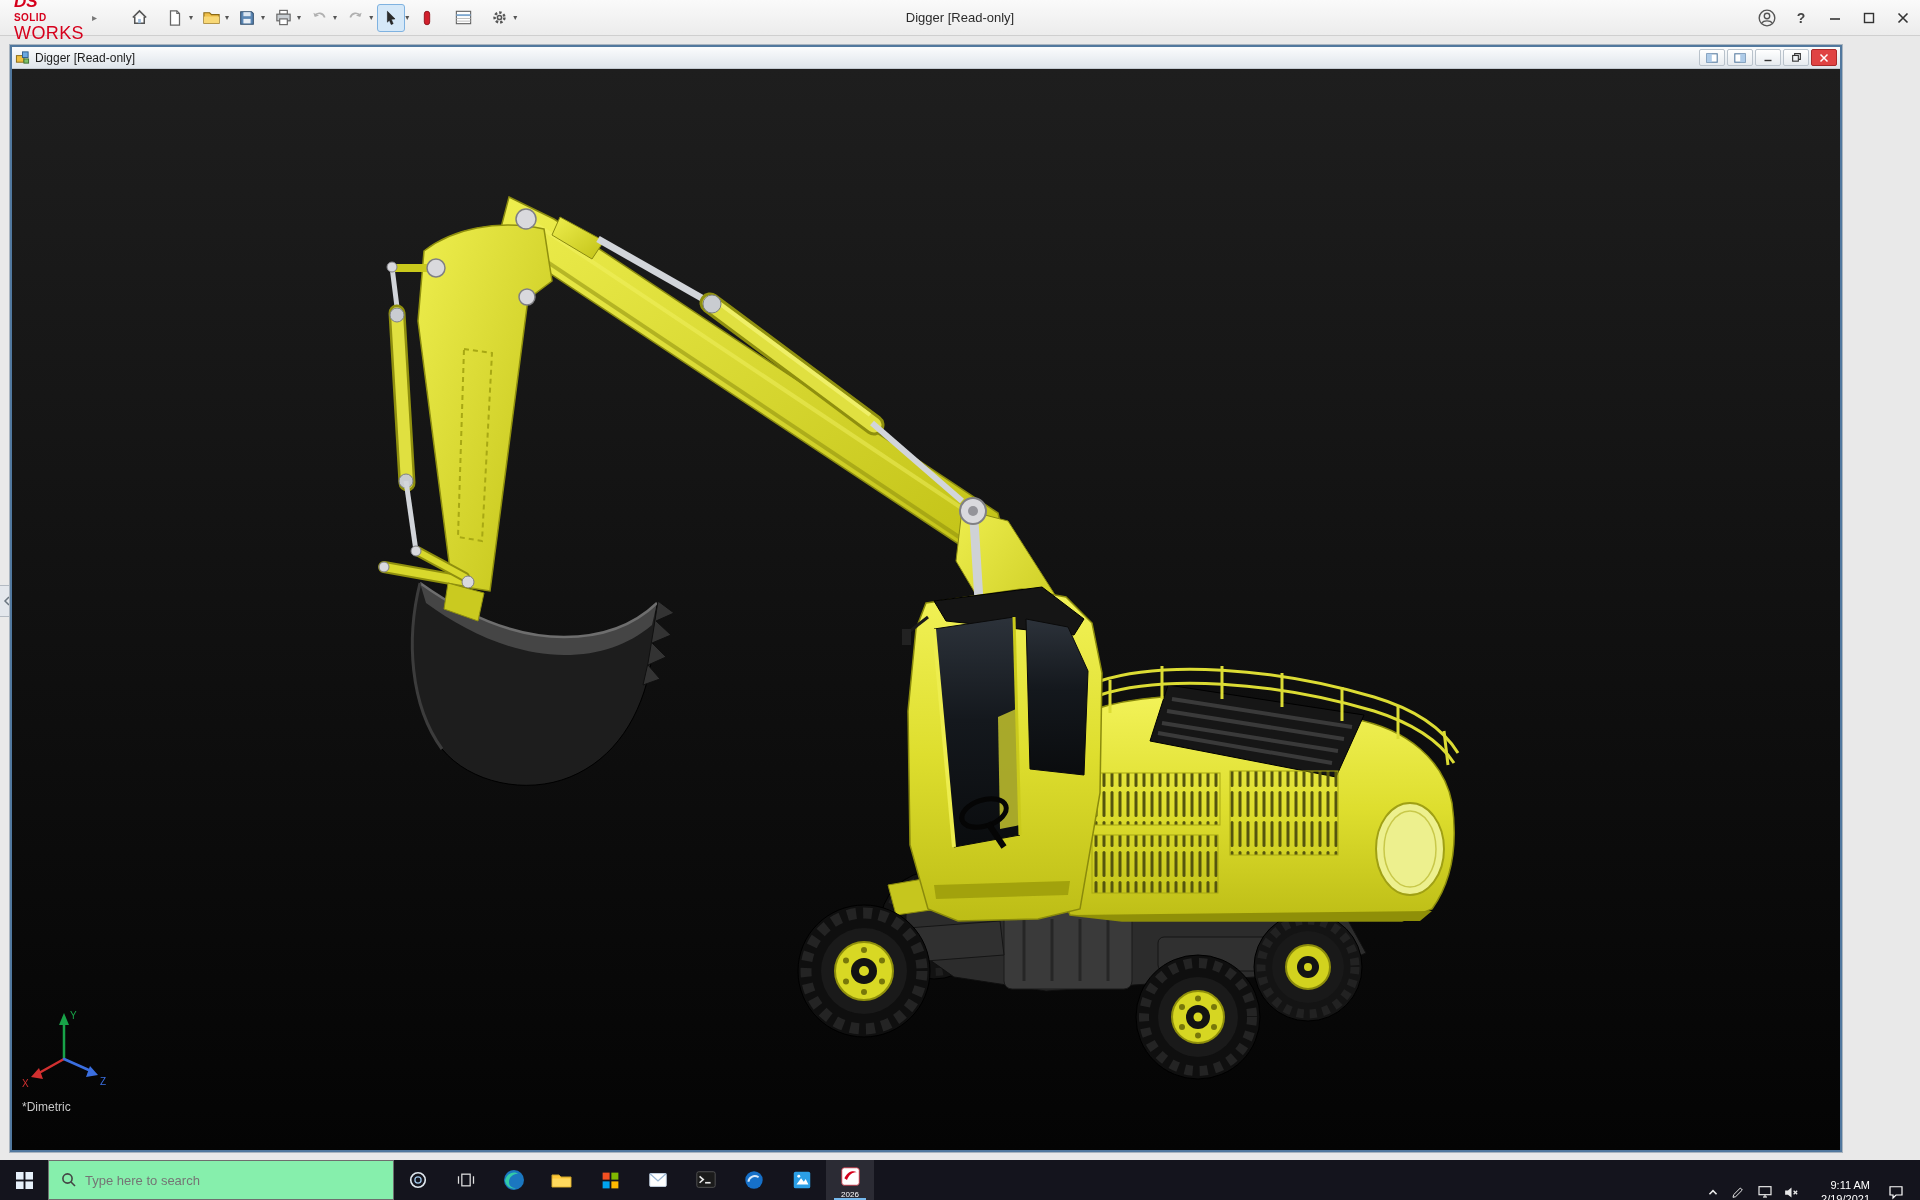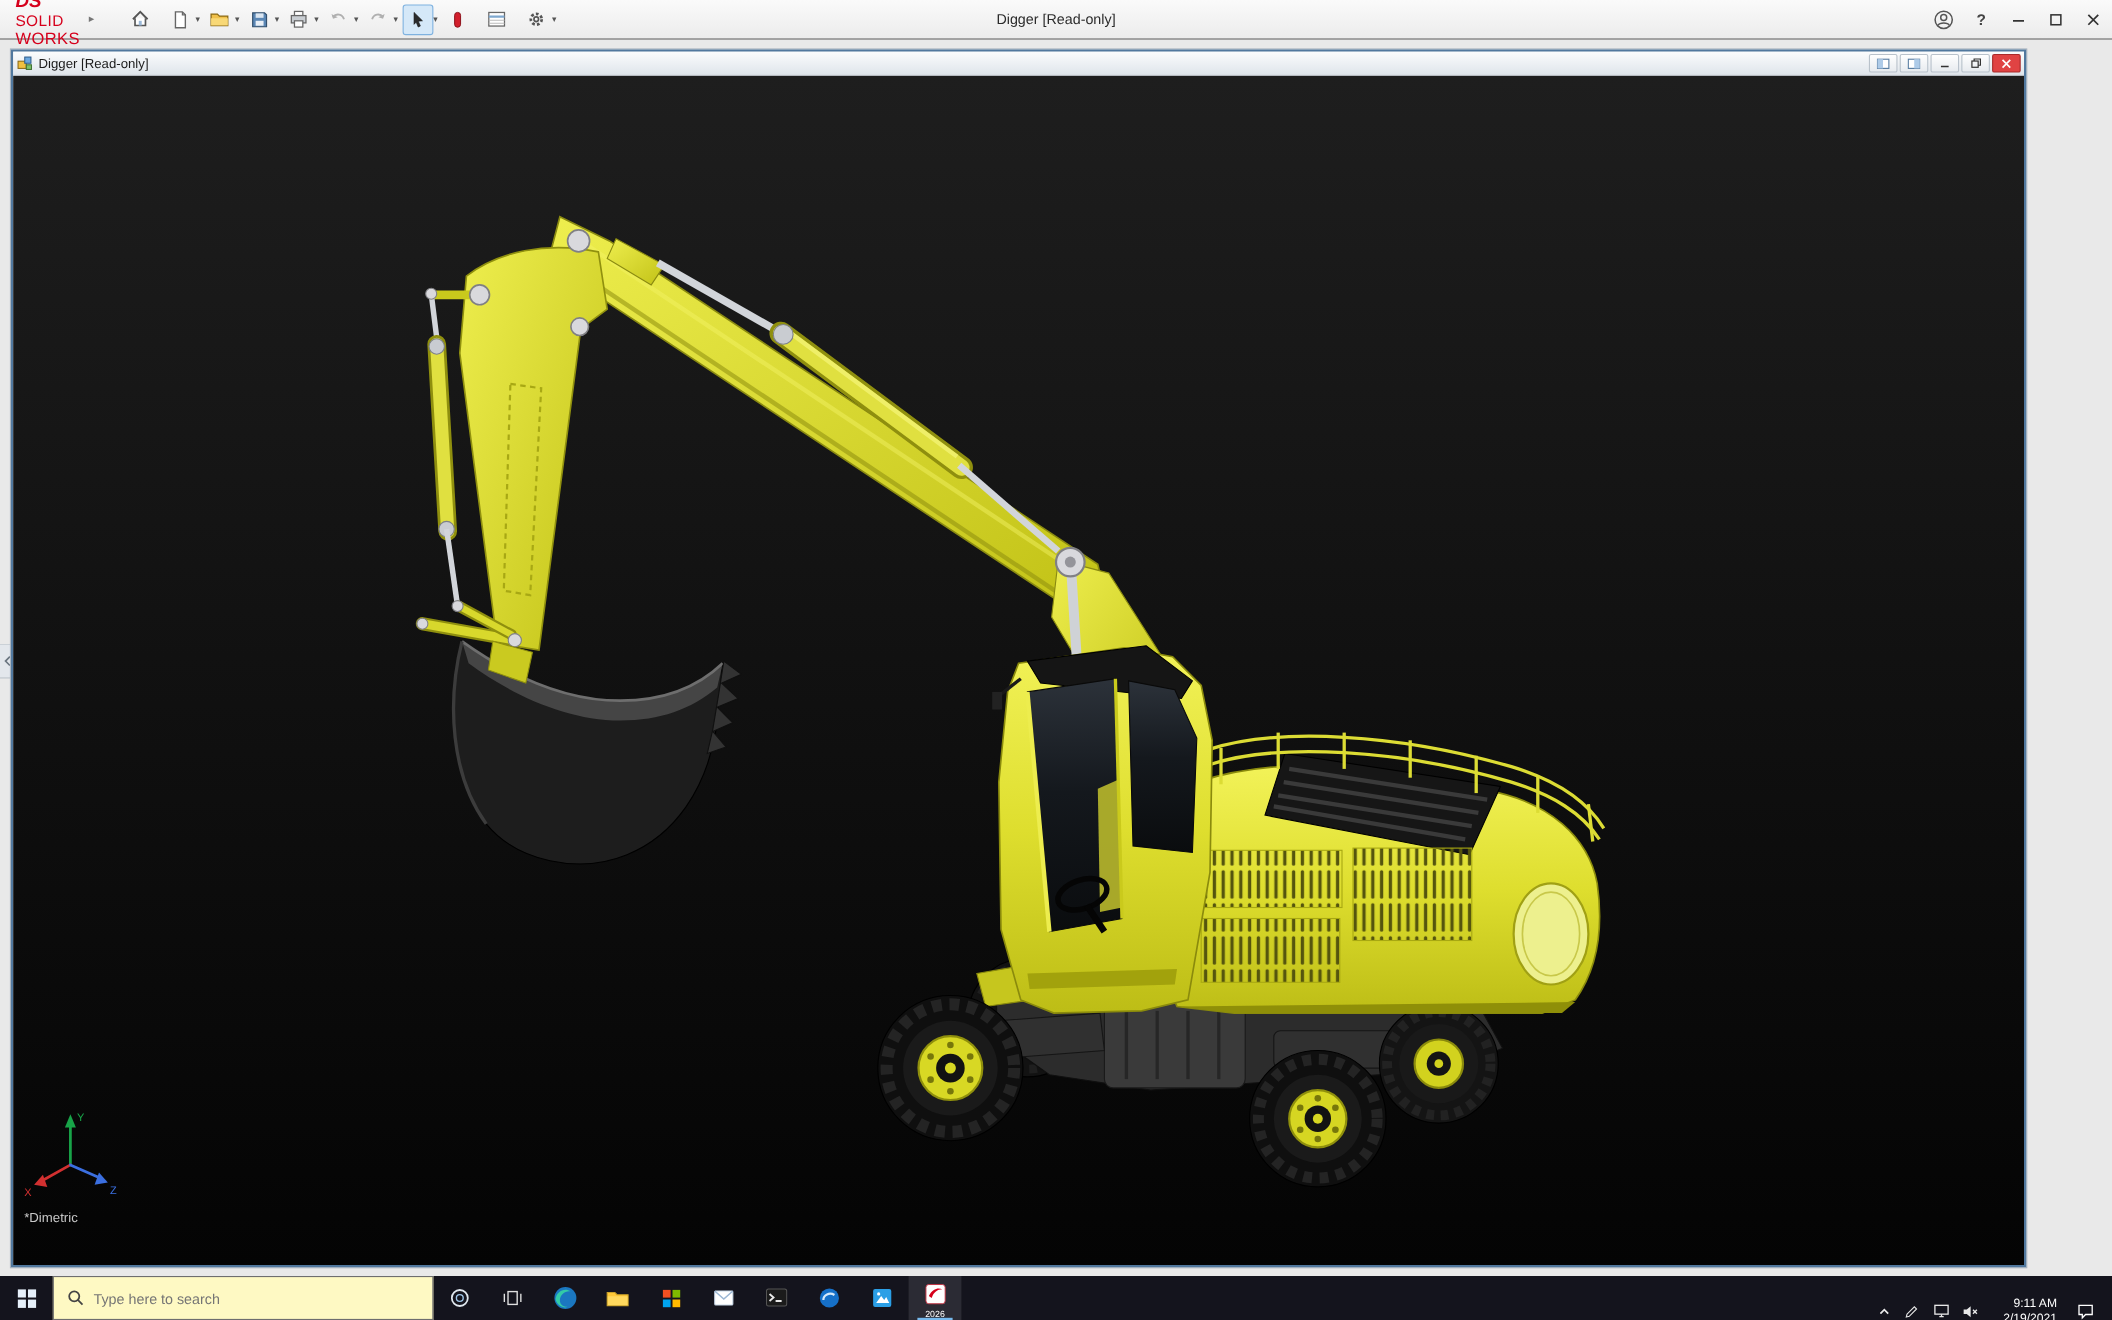--- a/index.html
+++ b/index.html
@@ -6,22 +6,22 @@
   html,body { width:1920px; height:1200px; overflow:hidden;
     font-family:"Liberation Sans","DejaVu Sans",sans-serif; background:#000; }
   .screen { position:relative; width:1920px; height:1200px; }
 
   
   .app-titlebar { position:absolute; top:0; left:0; width:1920px; height:36px;
     background:linear-gradient(#fafafa,#ececec); border-bottom:1px solid #cfcfcf;
     display:flex; align-items:center; z-index:30; }
   .brand { display:flex; align-items:baseline; padding-left:14px; white-space:nowrap;flex-direction:column; }
   .brand .ds { color:#d6001c; font-weight:bold; font-style:italic; font-size:17px; margin-right:3px; }
-  .brand .solid { color:#d6001c; font-weight:normal; font-size:14px; letter-spacing:.4px; }
-  .brand .works { color:#d6001c; font-weight:normal; font-size:15px; letter-spacing:.4px; }
+  .brand .solid { color:#d6001c; font-weight:bold; font-size:10px; letter-spacing:.4px; }
+  .brand .works { color:#d6001c; font-weight:normal; font-size:18px; letter-spacing:.4px; }
   .flyout { color:#777; font-size:10px; margin:0 10px 0 8px; }
   .toolbar { display:flex; align-items:center; margin-left:18px; }
   .tbtn { width:28px; height:28px; display:flex; align-items:center; justify-content:center;
     border-radius:3px; border:1px solid transparent; }
   .tbtn.pressed { background:#d5e8f8; border-color:#7fb2e0; }
   .tbtn.disabled { opacity:.38; }
   .drop { font-size:8px; color:#555; margin:0 4px 0 0; }
   .tgap { width:8px; }
   .app-title { position:absolute; left:50%; transform:translateX(-50%); top:10px;
     font-size:13px; color:#2b2b2b; }
@@ -50,21 +50,21 @@
   
   .viewport { position:absolute; top:22px; left:0; width:1828px; height:1081px;
     background:linear-gradient(180deg,#1e1e1e 0%,#121212 45%,#040404 100%); overflow:hidden; }
   .viewport svg.model { position:absolute; top:0; left:0; }
   .view-label { position:absolute; left:10px; bottom:36px; color:#c8c8c8; font-size:12px; }
 
   
   .taskbar { position:absolute; bottom:0; left:0; width:1920px; height:40px;
     background:#14141d; display:flex; align-items:stretch; z-index:40; }
   .tb-start { width:48px; display:flex; align-items:center; justify-content:center; }
-  .tb-search { width:346px; background:#fef9c3; border:1px solid #6e6e6e; display:flex; align-items:center; }
+  .tb-search { width:346px; background:#86efac; border:1px solid #6e6e6e; display:flex; align-items:center; }
   .tb-search input { border:none; outline:none; background:transparent; font-size:13px;
     color:#333; width:280px; font-family:"Liberation Sans","DejaVu Sans",sans-serif; }
   .tb-search svg { margin:0 8px 0 12px; }
   .tb-app { width:48px; display:flex; align-items:center; justify-content:center; position:relative; }
   .tb-app.active { background:rgba(255,255,255,.10); }
   .tb-app.active::after { content:""; position:absolute; bottom:0; left:8px; right:8px; height:2px; background:#76b9ed; }
   .sw-badge { position:absolute; bottom:1px; left:0; right:0; text-align:center;
     font-size:8px; color:#fff; }
   .tb-tray { margin-left:auto; display:flex; align-items:center; padding-right:4px;margin-top:24px; }
   .tray-ic { width:26px; height:40px; display:flex; align-items:center; justify-content:center; }

